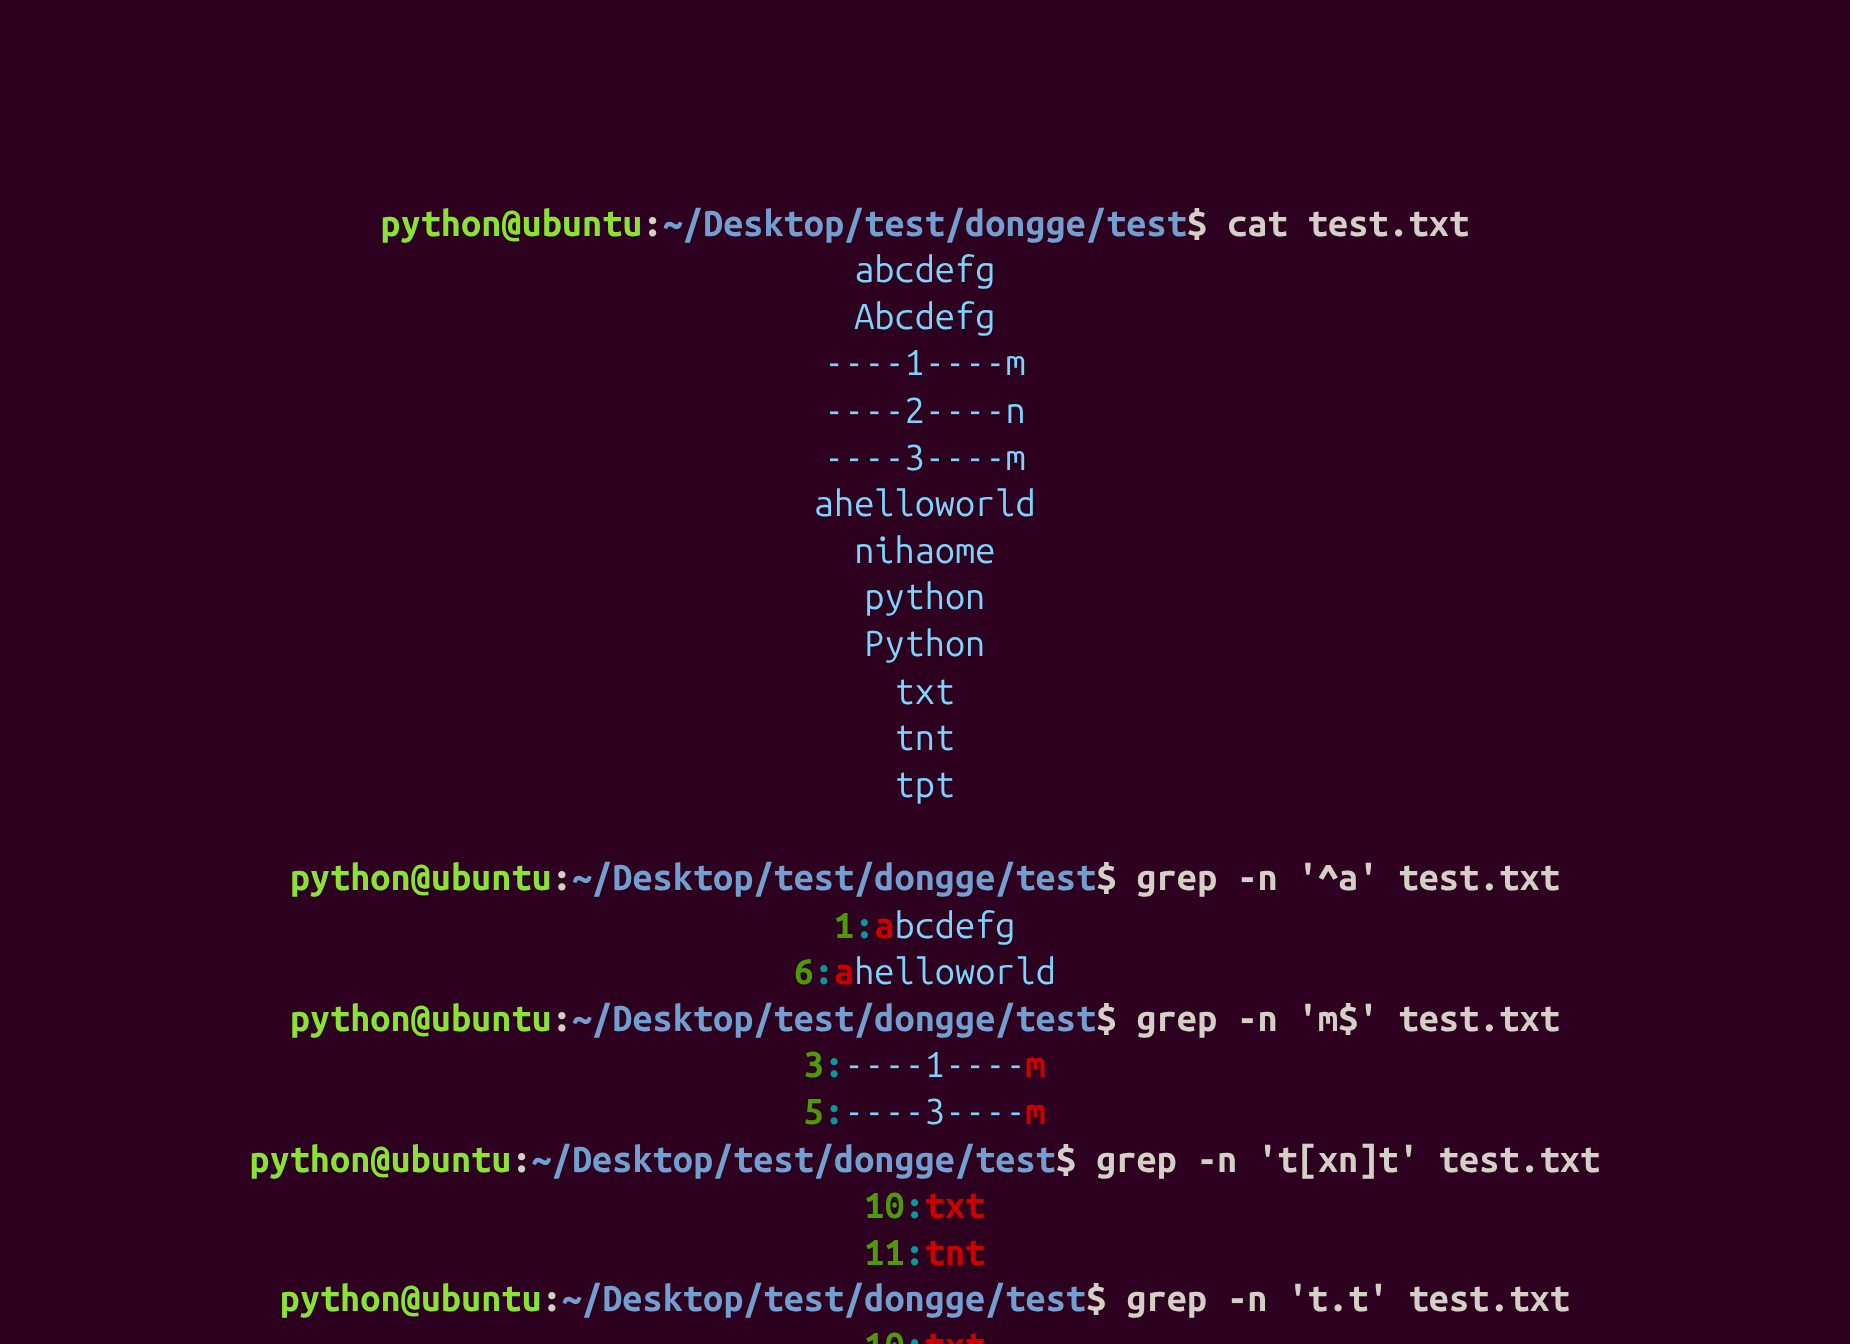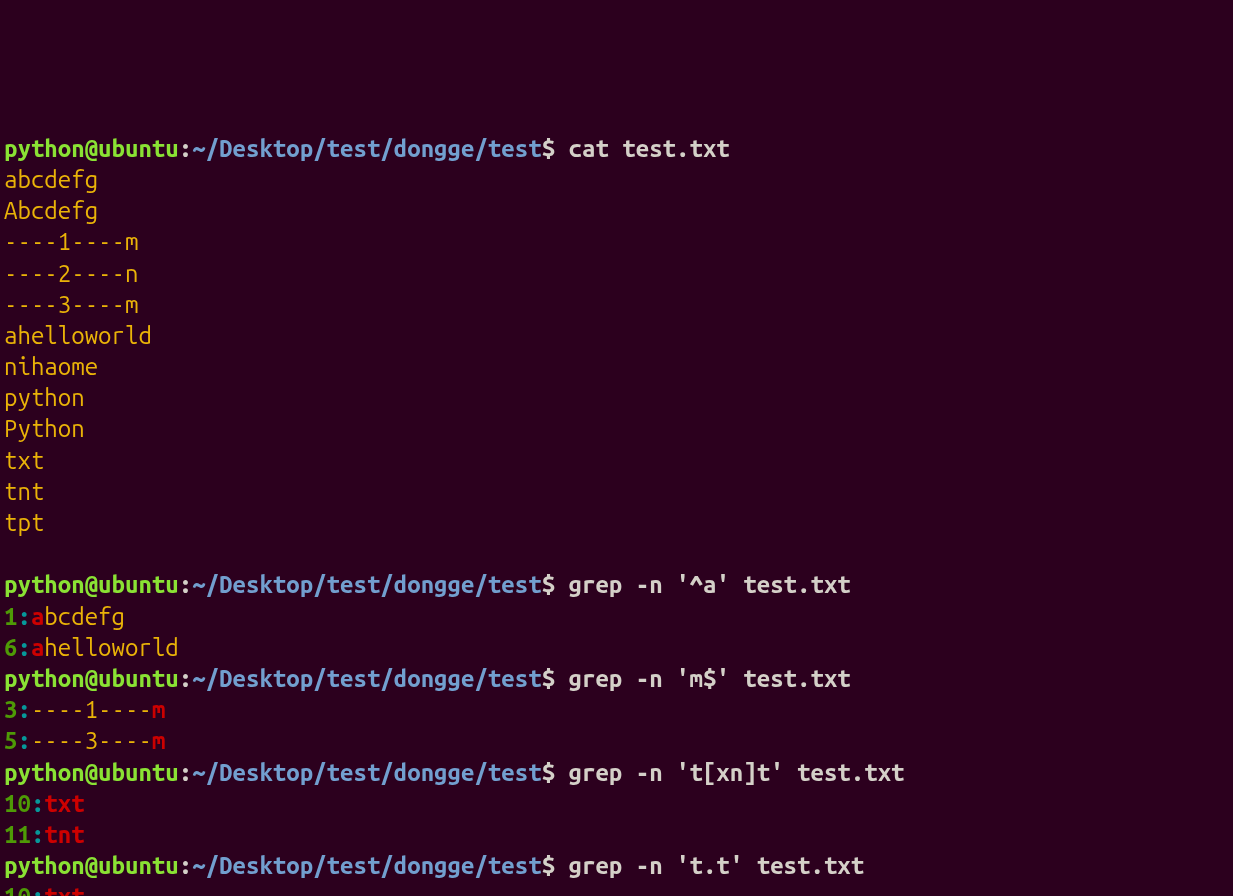--- a/index.html
+++ b/index.html
@@ -17,25 +17,25 @@
       width: 1233px;
       height: 896px;
       white-space: pre;
       font-weight: bold;
     }
     .user { color: #8ae234; font-weight: bold; }
     .colon { color: #d4d0c8; font-weight: bold; }
     .path { color: #729fcf; font-weight: bold; }
     .dollar { color: #d4d0c8; font-weight: bold; }
     .cmd { color: #d4d0c8; }
-    .out { color: #eab308; font-weight: normal; }
+    .out { color: #7dd3fc; font-weight: normal; }
     .linenum { color: #4e9a06; font-weight: bold; }
     .sep { color: #06989a; font-weight: bold; }
     .match { color: #cc0000; font-weight: bold; }
-    .line { display: block; }
+    .line { display: block; text-align: center; }
   </style>
 </head>
 <body>
 
 
 
 <div id="terminal"><span class="line"><span class="user">python@ubuntu</span><span class="colon">:</span><span class="path">~/Desktop/test/dongge/test</span><span class="dollar">$</span><span class="cmd"> cat test.txt</span></span><span class="line"><span class="out">abcdefg</span></span><span class="line"><span class="out">Abcdefg</span></span><span class="line"><span class="out">----1----m</span></span><span class="line"><span class="out">----2----n</span></span><span class="line"><span class="out">----3----m</span></span><span class="line"><span class="out">ahelloworld</span></span><span class="line"><span class="out">nihaome</span></span><span class="line"><span class="out">python</span></span><span class="line"><span class="out">Python</span></span><span class="line"><span class="out">txt</span></span><span class="line"><span class="out">tnt</span></span><span class="line"><span class="out">tpt</span></span><span class="line">&nbsp;</span><span class="line"><span class="user">python@ubuntu</span><span class="colon">:</span><span class="path">~/Desktop/test/dongge/test</span><span class="dollar">$</span><span class="cmd"> grep -n '^a' test.txt</span></span><span class="line"><span class="linenum">1</span><span class="sep">:</span><span class="match">a</span><span class="out">bcdefg</span></span><span class="line"><span class="linenum">6</span><span class="sep">:</span><span class="match">a</span><span class="out">helloworld</span></span><span class="line"><span class="user">python@ubuntu</span><span class="colon">:</span><span class="path">~/Desktop/test/dongge/test</span><span class="dollar">$</span><span class="cmd"> grep -n 'm$' test.txt</span></span><span class="line"><span class="linenum">3</span><span class="sep">:</span><span class="out">----1----</span><span class="match">m</span></span><span class="line"><span class="linenum">5</span><span class="sep">:</span><span class="out">----3----</span><span class="match">m</span></span><span class="line"><span class="user">python@ubuntu</span><span class="colon">:</span><span class="path">~/Desktop/test/dongge/test</span><span class="dollar">$</span><span class="cmd"> grep -n 't[xn]t' test.txt</span></span><span class="line"><span class="linenum">10</span><span class="sep">:</span><span class="match">txt</span></span><span class="line"><span class="linenum">11</span><span class="sep">:</span><span class="match">tnt</span></span><span class="line"><span class="user">python@ubuntu</span><span class="colon">:</span><span class="path">~/Desktop/test/dongge/test</span><span class="dollar">$</span><span class="cmd"> grep -n 't.t' test.txt</span></span><span class="line"><span class="linenum">10</span><span class="sep">:</span><span class="match">txt</span></span></div>
 
 
 

